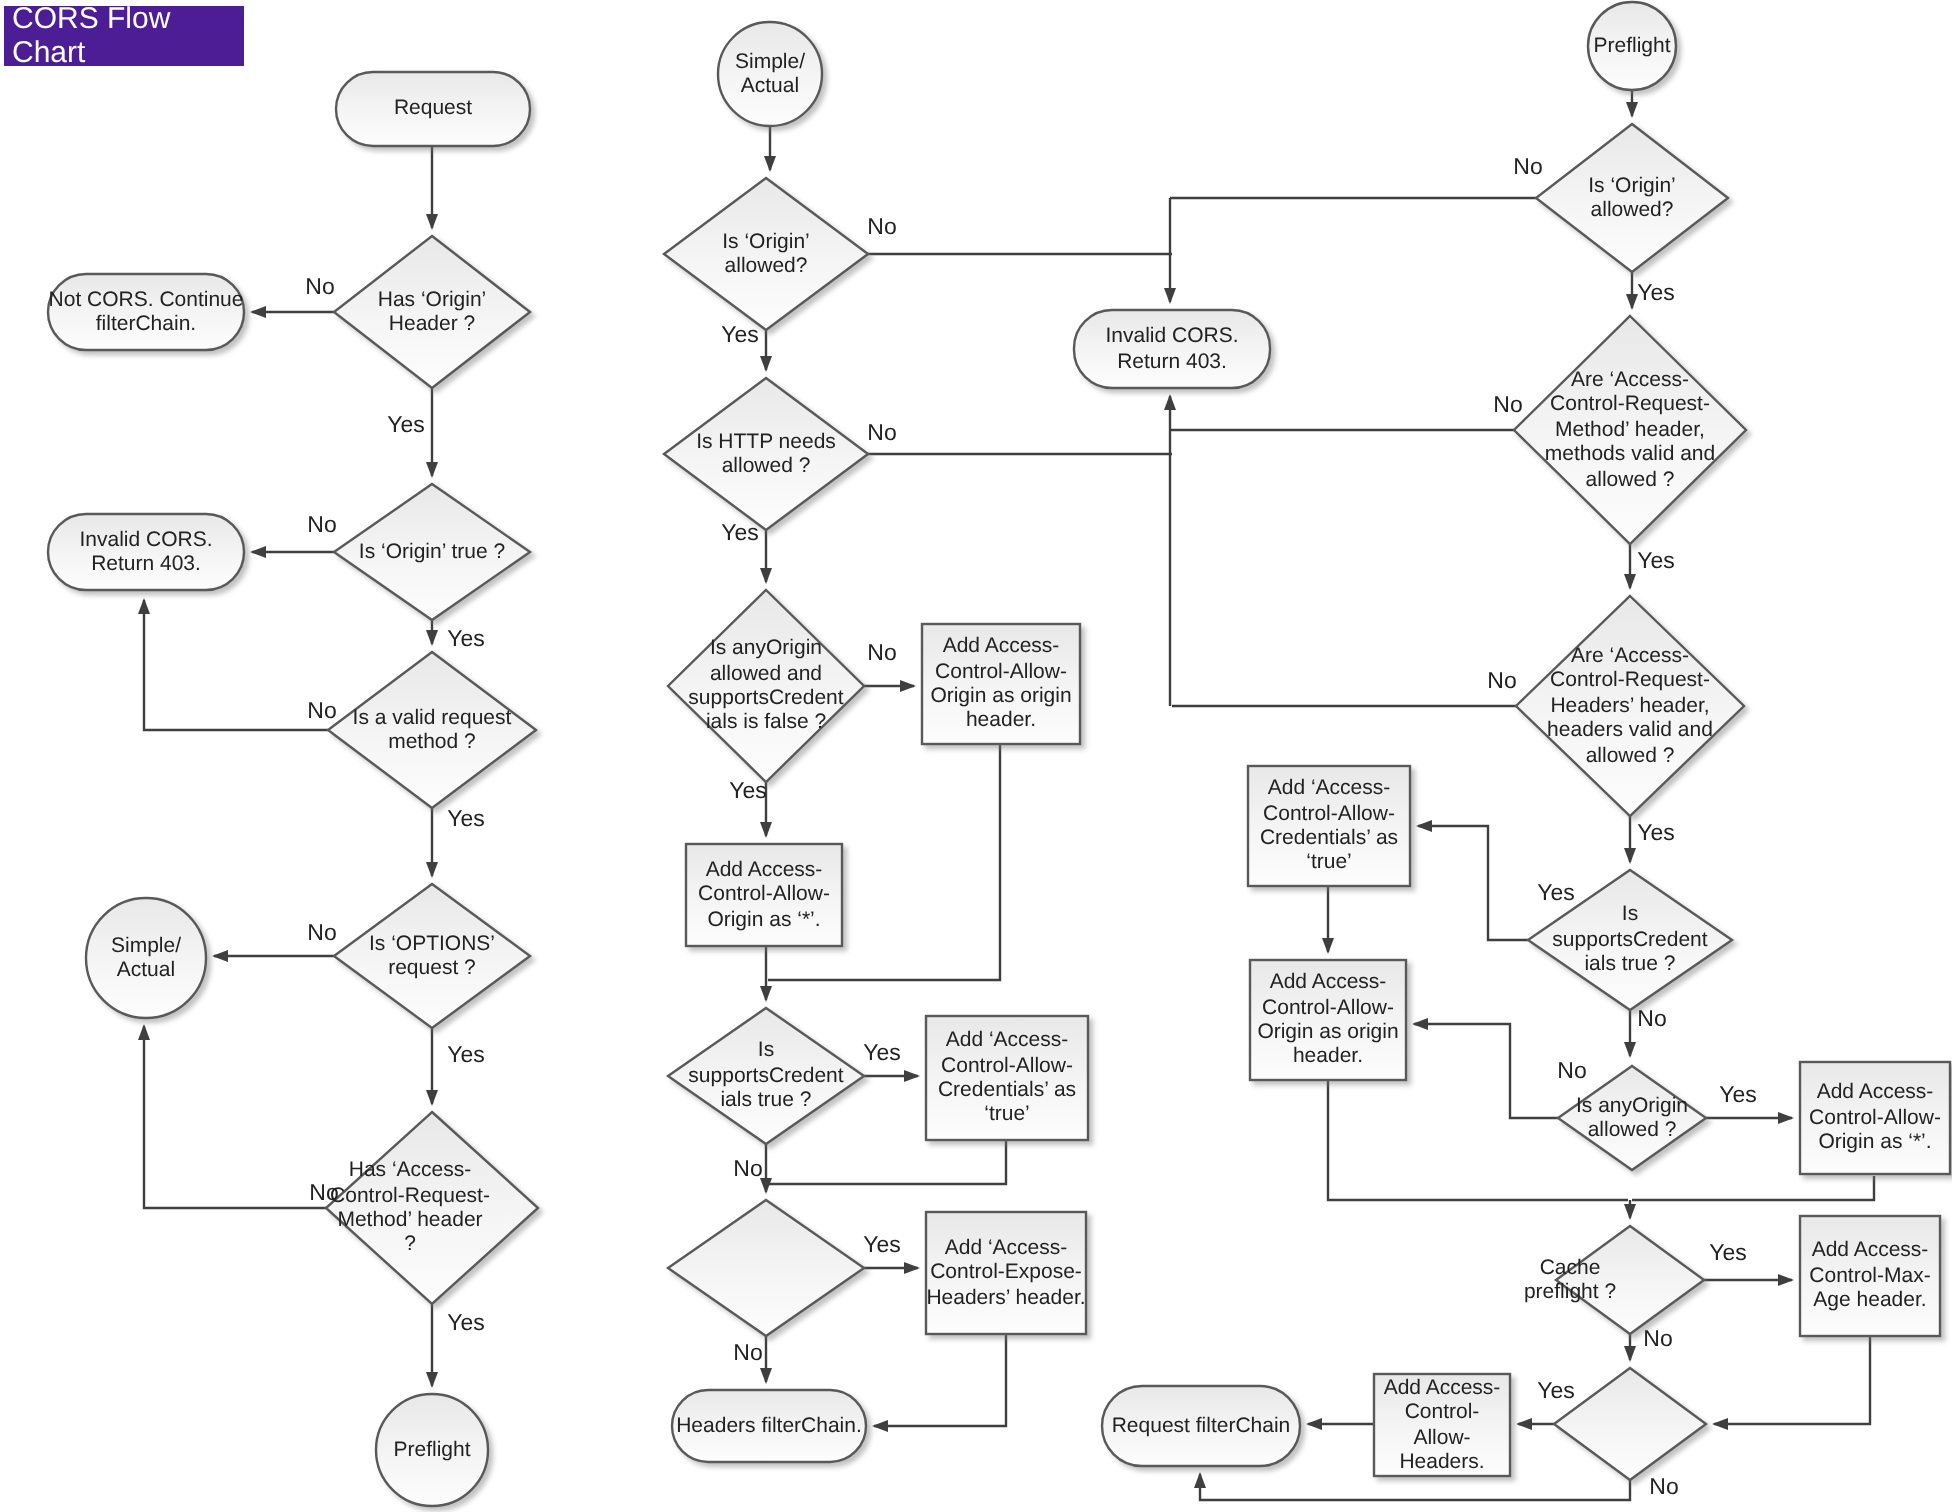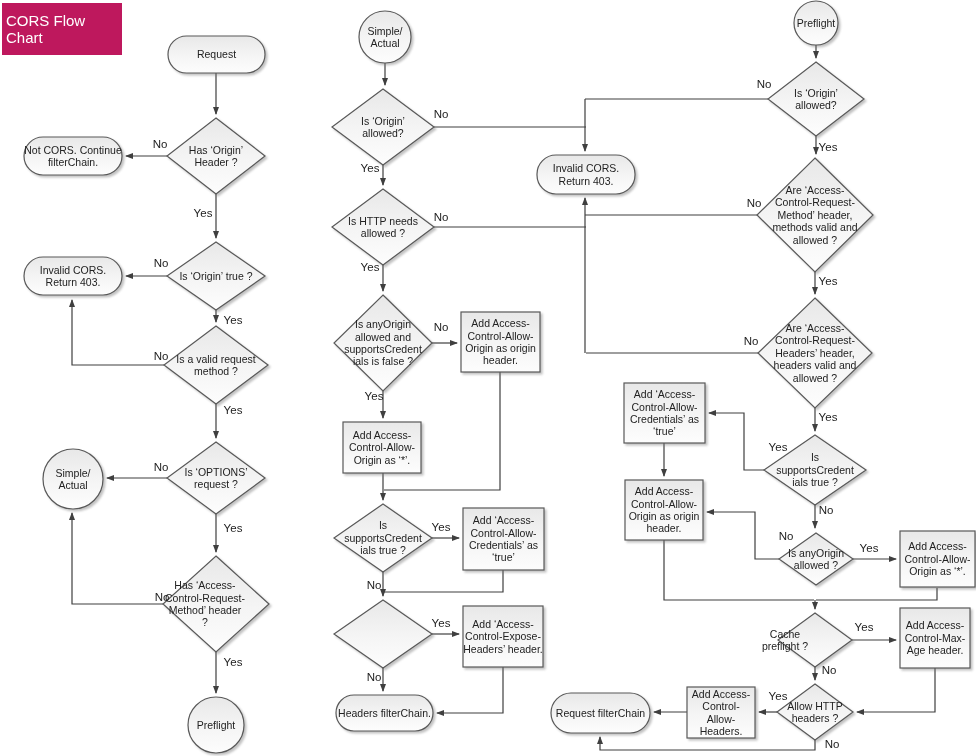--- a/index.html
+++ b/index.html
@@ -5,23 +5,23 @@
   html,body{margin:0;padding:0;background:#fff;}
   .canvas{position:relative;width:976px;height:756px;background:#ffffff;overflow:hidden;
           font-family:"Liberation Sans",sans-serif;border-bottom:1px solid #b5b5b5;}
   svg.layer{position:absolute;left:0;top:0;}
   .shape{fill:url(#gfill);stroke:#595959;stroke-width:1.2;
          filter:drop-shadow(2.2px 2.6px 1.2px rgba(120,120,120,0.45));}
   .edge{fill:none;stroke:#3f3f3f;stroke-width:1.2;}
   .nlabel{position:absolute;display:flex;align-items:center;justify-content:center;
           text-align:center;white-space:pre-line;font-size:10.5px;line-height:1.18;color:#222;}
   .elabel{position:absolute;transform:translate(-50%,-50%);font-size:11.5px;color:#222;}
-  .title{position:absolute;left:2px;top:3px;width:112px;height:26px;background:#be185d;
+  .title{position:absolute;left:2px;top:3px;width:112px;height:26px;background:#4c1d95;
          color:#fff;font-size:15px;display:flex;align-items:center;justify-content:center;
-         padding:13px 4px;}
+         padding:2px 4px;}
 </style>
 </head>
 <body>
 
 <div class="canvas">
 
   <svg class="layer" width="976" height="756">
     <defs>
       <linearGradient id="gfill" x1="0" y1="0" x2="0" y2="1">
         <stop offset="0" stop-color="#e8e8e8"></stop>
@@ -210,22 +210,20 @@
   <div class="nlabel" style="left:779px;top:533px;width:74px;height:52px">Is anyOrigin
 allowed ?</div>
   <div class="nlabel" style="left:900px;top:531px;width:75px;height:56px">Add Access-
 Control-Allow-
 Origin as ‘*’.</div>
   <div class="nlabel" style="left:748px;top:613px;width:74px;height:54px">Cache
 preflight ?</div>
   <div class="nlabel" style="left:900px;top:608px;width:70px;height:60px">Add Access-
 Control-Max-
 Age header.</div>
-  <div class="nlabel" style="left:777px;top:684px;width:76px;height:56px">Allow HTTP
-headers ?</div>
   <div class="nlabel" style="left:687px;top:687px;width:68px;height:51px">Add Access-
 Control-
 Allow-
 Headers.</div>
   <div class="nlabel" style="left:551px;top:693px;width:99px;height:40px">Request filterChain</div>
 
   <span class="elabel" style="left:160px;top:144px">No</span>
   <span class="elabel" style="left:203px;top:213px">Yes</span>
   <span class="elabel" style="left:161px;top:263px">No</span>
   <span class="elabel" style="left:233px;top:320px">Yes</span>

